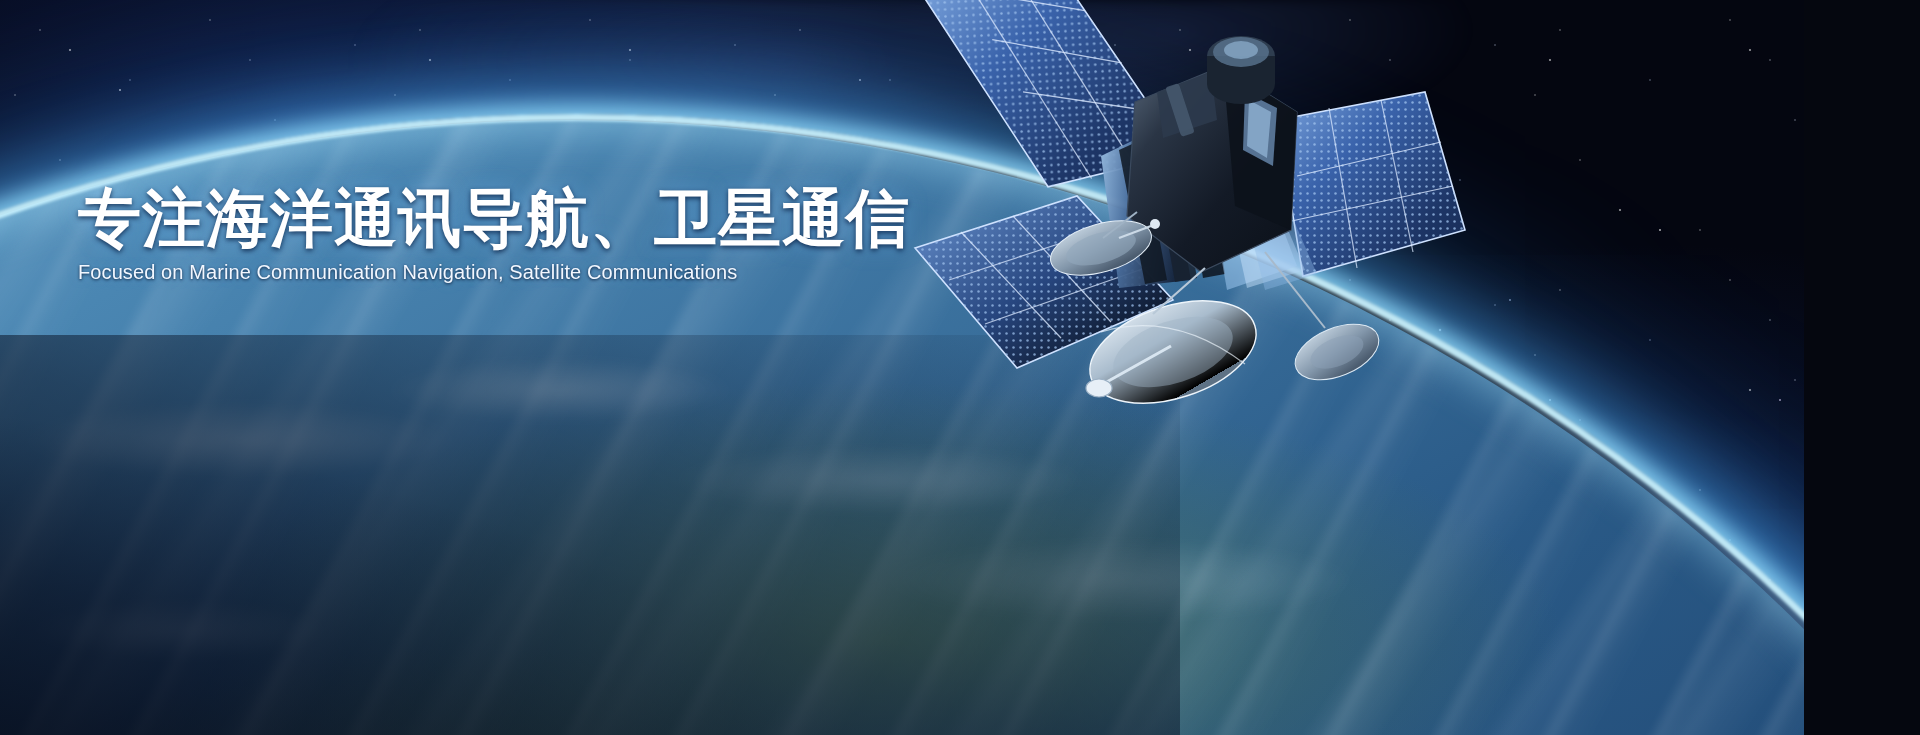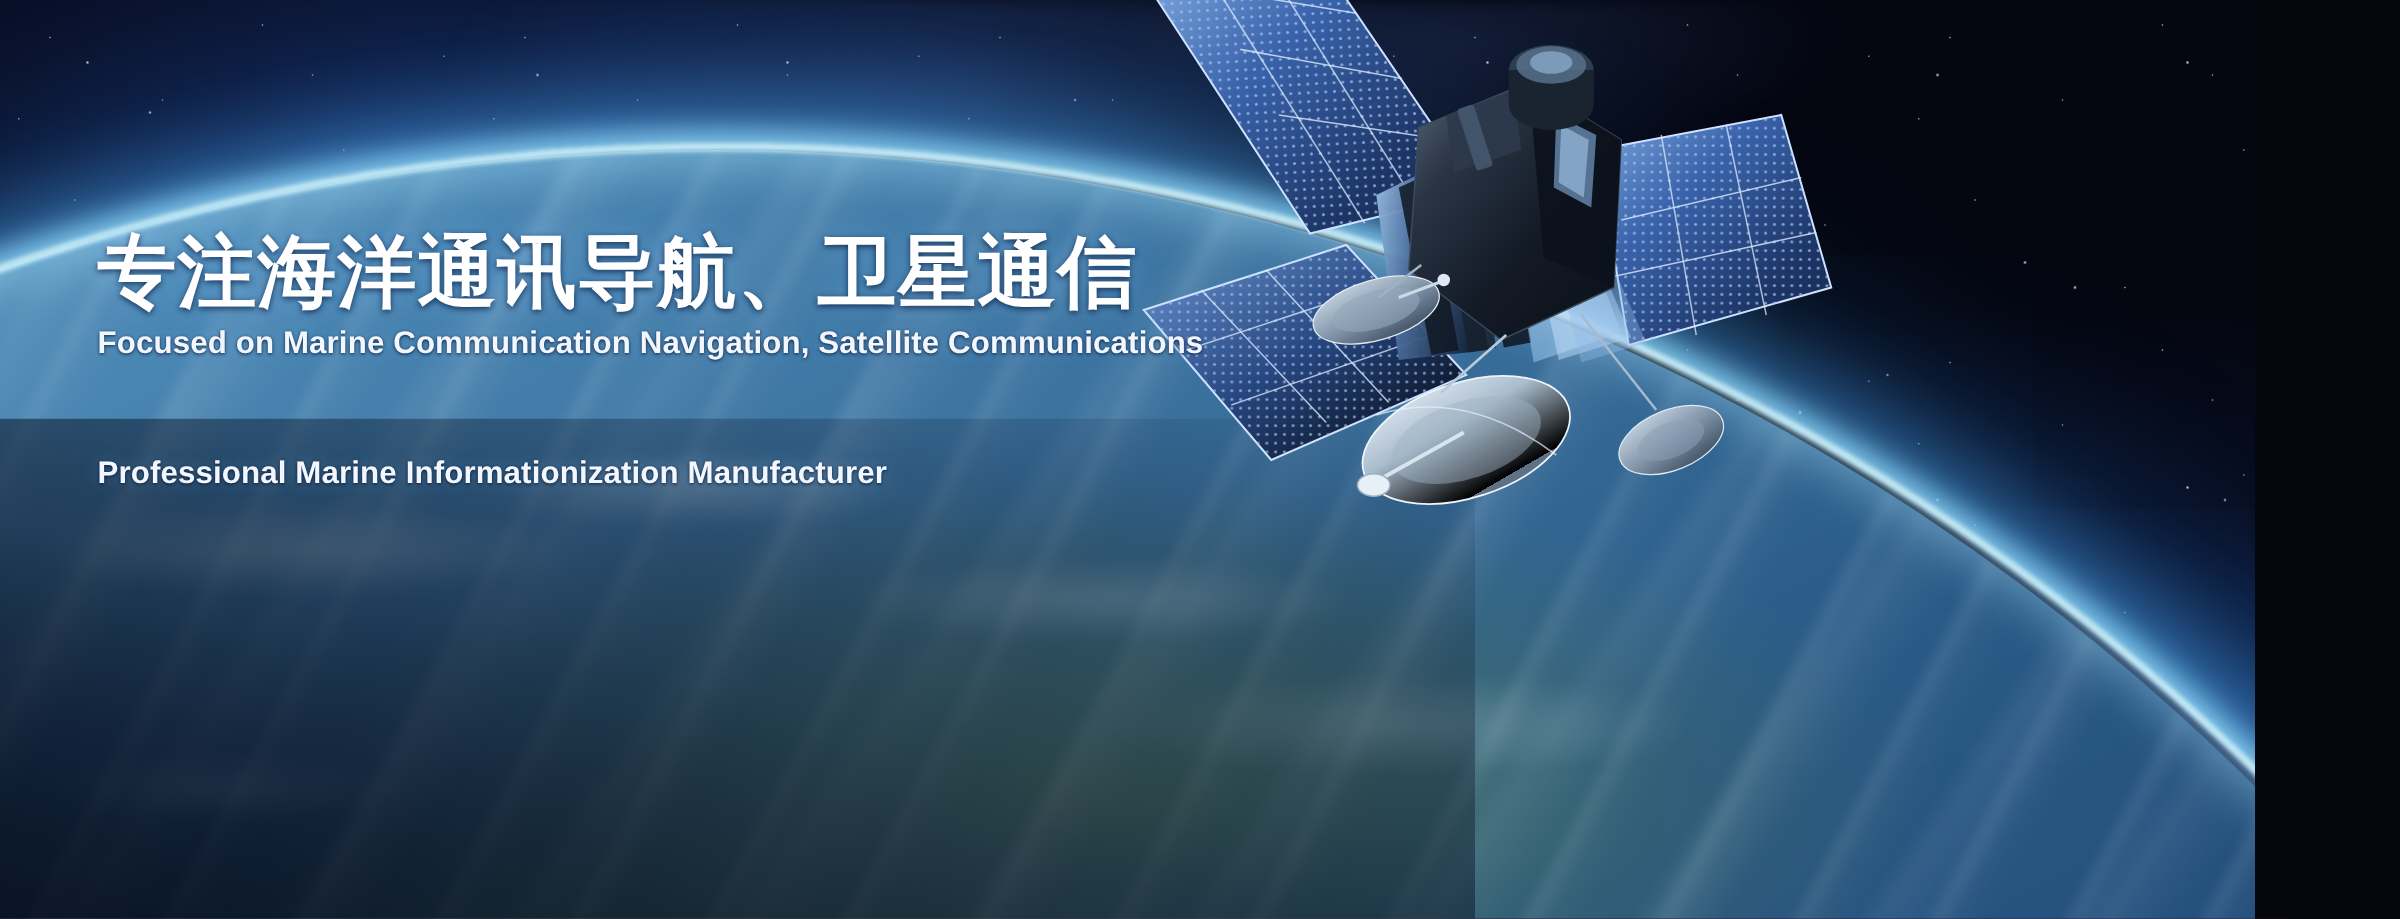--- a/index.html
+++ b/index.html
@@ -157,22 +157,22 @@
     font-size:63px;
     line-height:1.04;
     letter-spacing:1px;
     white-space:nowrap;
     text-shadow:
       0 2px 5px rgba(0,20,55,0.75),
       0 0 22px rgba(120,190,255,0.40);
   }
   .subline{
     color:#f2f7ff;
-    font-weight:700;
-    font-size:25px;
+    font-weight:400;
+    font-size:20px;
     line-height:1.1;
     letter-spacing:0.1px;
     white-space:nowrap;
     margin-top:9px;
     text-shadow:
       0 1px 3px rgba(0,16,44,0.85),
       0 0 14px rgba(120,190,255,0.30);
   }
   .block-gap{height:68px;}
 </style>
@@ -321,18 +321,17 @@
   <div id="copy">
 
     <div>
       <div class="headline">专注海洋通讯导航、卫星通信</div>
       <div class="subline">Focused on Marine Communication Navigation, Satellite Communications</div>
     </div>
 
     <div class="block-gap"></div>
 
     <div>
-      <div class="subline">Professional Marine Informationization Manufacturer</div>
     </div>
 
   </div>
 
 </div>
 
 </body></html>

